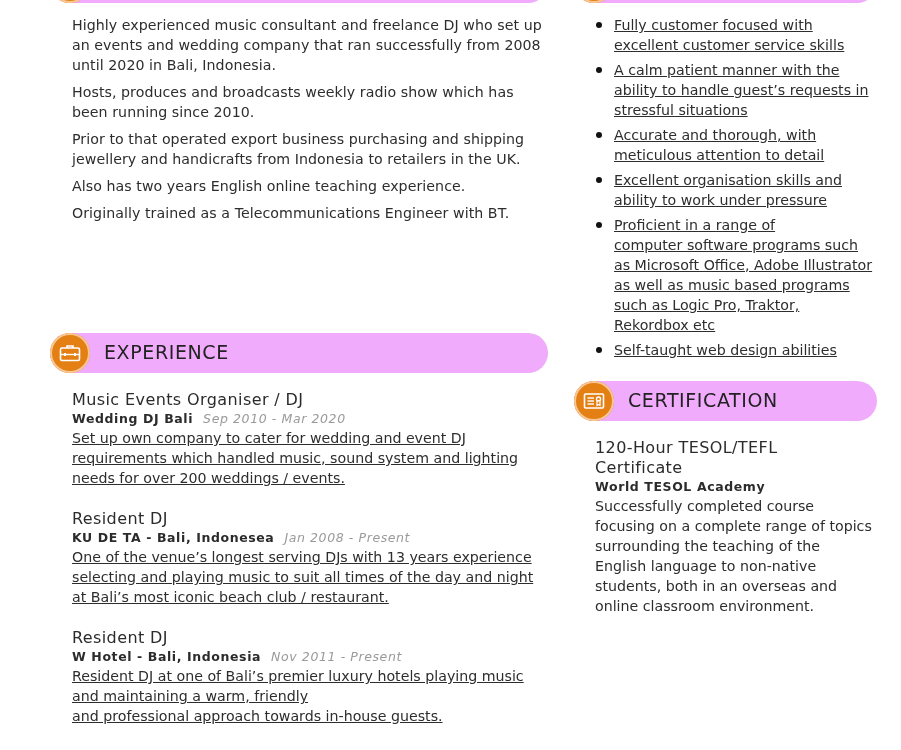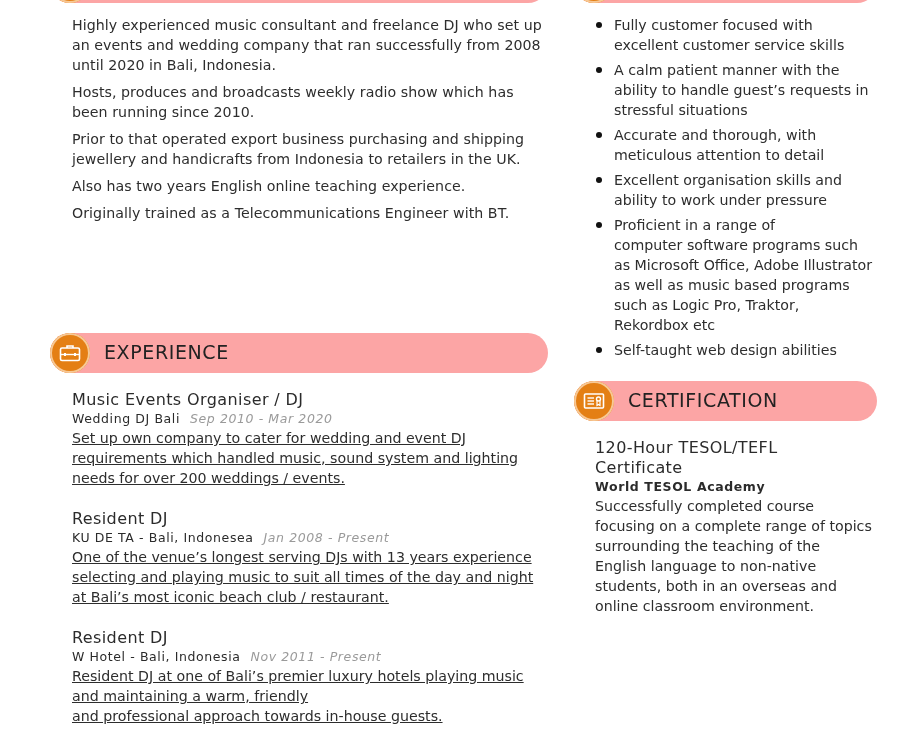--- a/index.html
+++ b/index.html
@@ -18,21 +18,21 @@
     .page {
       position: absolute;
       left: 0; top: 0;
       width: 901px; height: 544px; margin-left: 14px;
     }
     
     .sec-header {
       position: absolute;
       height: 40px;
       border-radius: 20px;
-      background: #fca5a5;
+      background: #f0abfc;
     }
     .sec-icon {
       position: absolute;
       width: 40px; height: 40px;
       border-radius: 50%;
       background: #e47f14;
       left: 0; top: 0;
       box-shadow: 0 0 0 2px #f7c895 inset;
       display: flex; align-items: center; justify-content: center;
     }
@@ -65,21 +65,21 @@
       font-size: 16px;
       line-height: 20px;
       color: #2b2b2b;
       letter-spacing: 0.4px;
     }
     .job-meta {
       font-size: 12.5px;
       line-height: 18px;
       letter-spacing: 0.6px;
     }
-    .job-company { font-weight: normal; color: #2b2b2b; }
+    .job-company { font-weight: bold; color: #2b2b2b; }
     .job-dates { font-style: italic; color: #9a9a9a; margin-left: 10px; }
     .job-desc {
       font-size: 14.2px;
       line-height: 20px;
       color: #2d2d2d;
       white-space: pre-line;
       text-decoration: underline;
     }
 
     
@@ -92,20 +92,21 @@
       list-style: none;
     }
     .skills li {
       position: relative;
       padding-left: 20px;
       font-size: 14.2px;
       line-height: 20px;
       color: #2d2d2d;
       margin-bottom: 5px;
       white-space: pre-line;
+      text-decoration: underline;
     }
     .skills li .dot {
       position: absolute;
       left: 2px; top: 7px;
       width: 6px; height: 6px;
       border-radius: 50%;
       background: #111;
     }
     .cert {
       position: absolute;

